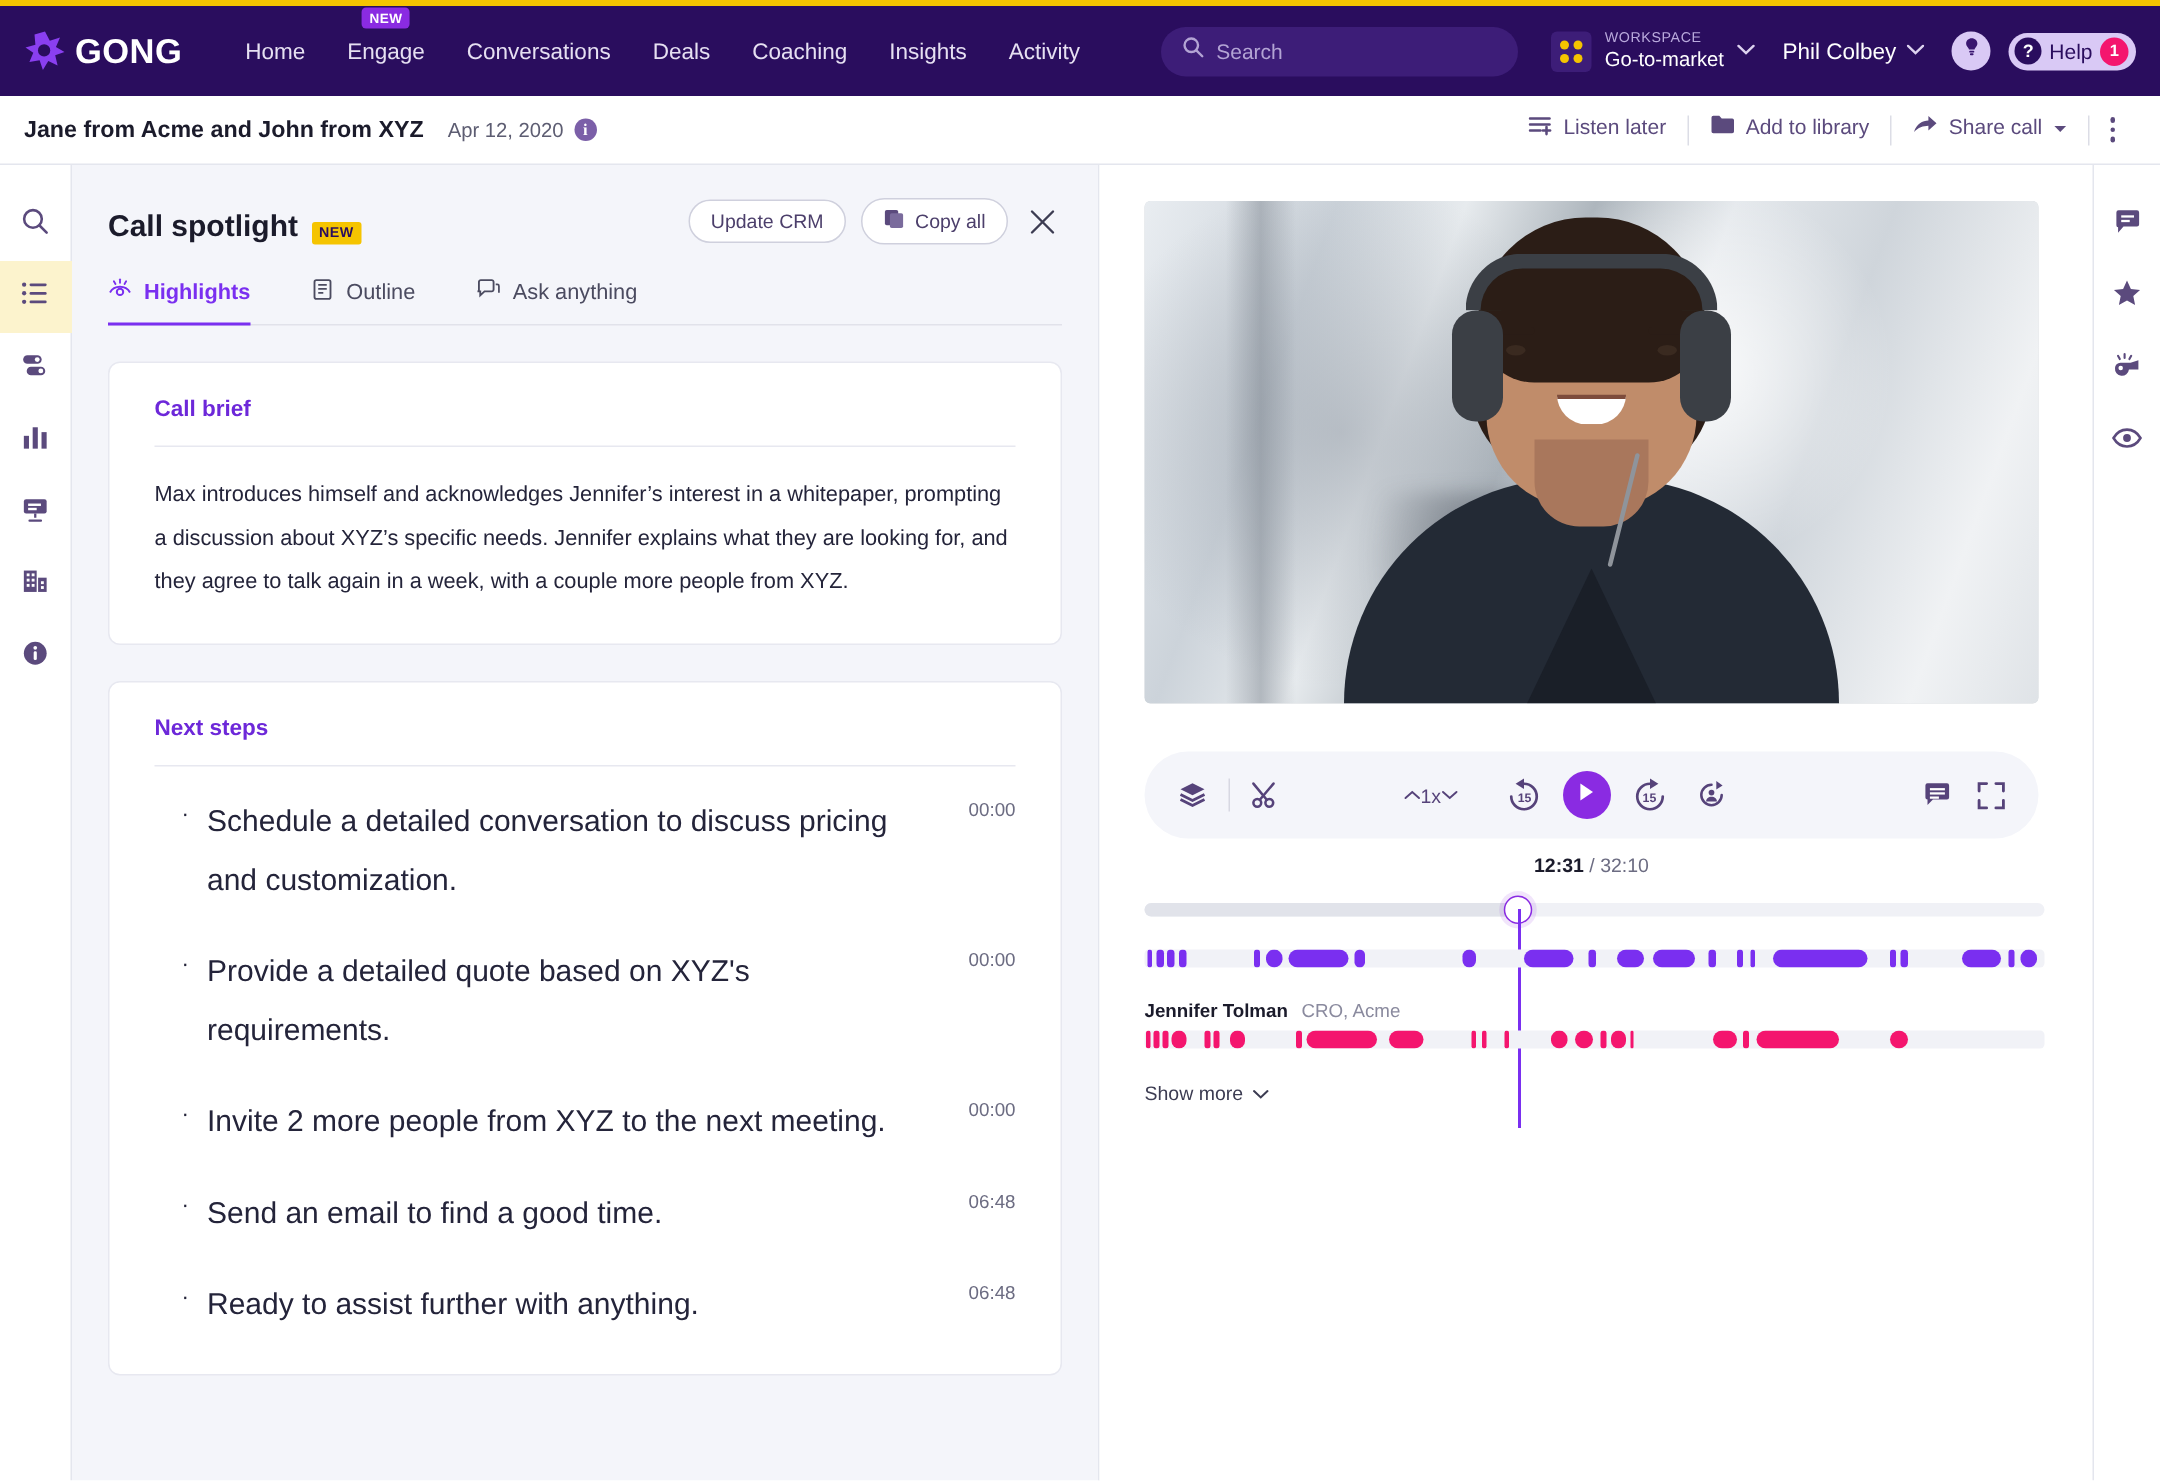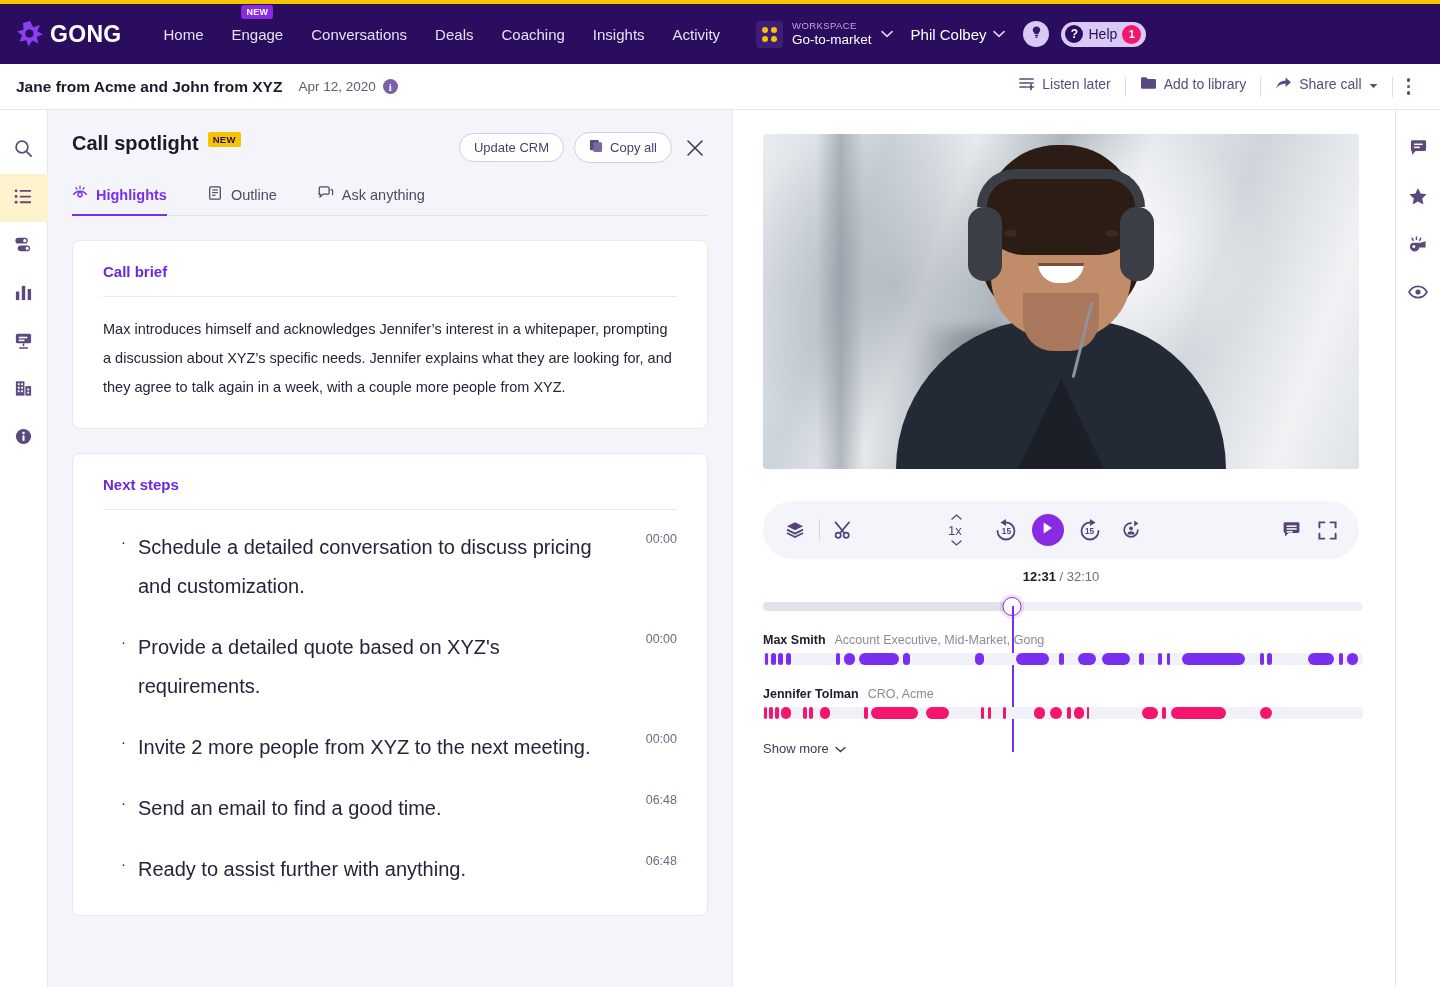--- a/index.html
+++ b/index.html
@@ -118,21 +118,21 @@
     flex-shrink: 0;
   }
   .rail-right .rail-item { width: 45px; height: 48px; }
 
   
   .panel {
     width: 685px; background: #f4f5fa; border-right: 1px solid #e4e6ee;
     flex-shrink: 0; display: flex; flex-direction: column; overflow: hidden;
   }
   .panel-head { padding: 22px 24px 0 24px; background: #f4f5fa; }
-  .panel-title-row { display: flex; align-items: flex-start; }
+  .panel-title-row { display: flex; align-items: flex-end; }
   .panel-title { font-size: 20px; font-weight: 700; color: #1b1b2b; }
   .new-chip {
     background: #f5c400; color: #2a0d5e; font-size: 9.5px; font-weight: 700;
     padding: 2px 5px; border-radius: 2px; margin-left: 9px; letter-spacing: .3px;
   }
   .head-actions { margin-left: auto; display: flex; align-items: center; gap: 10px; }
   .ghost-btn {
     border: 1px solid #cfd0dd; background: #fff; border-radius: 16px;
     padding: 6px 14px; font-size: 13px; color: #4c3f6b; cursor: pointer;
     display: flex; align-items: center; gap: 7px;
@@ -234,21 +234,21 @@
     border-top: 3px solid #7d4c3c;
   }
 
   
   .player {
     width: 596px; height: 58px; background: #f4f5fa; border-radius: 29px;
     margin-top: 32px; display: flex; align-items: center; padding: 0 22px;
   }
   .pc { display:flex; align-items:center; justify-content:center; cursor:pointer; color:#56437a; }
   .pc-sep { width:1px; height: 22px; background:#d7d8e2; margin: 0 14px; }
-  .speed { display:flex; flex-direction:column; align-items:flex-end; cursor:pointer; color:#56437a;margin-left:12px; }
+  .speed { display:flex; flex-direction:row; align-items:center; cursor:pointer; color:#56437a; }
   .speed-val { font-size: 13px; line-height: 1; margin: 2px 0; }
   .speed-ch { font-size: 9px; line-height: 1; }
   .play-btn {
     width: 32px; height: 32px; border-radius: 50%; background: #8a2be2;
     display:flex; align-items:center; justify-content:center; cursor:pointer;
   }
   .timecode { text-align: center; width: 596px; margin-top: 10px; font-size: 13px; }
   .tc-cur { color: #1b1b2b; font-weight: 700; }
   .tc-tot { color: #6c6c82; }
 
@@ -308,20 +308,29 @@
       <span>Coaching</span>
     </div>
     <div class="nav-link">
       <span>Insights</span>
     </div>
     <div class="nav-link">
       <span>Activity</span>
     </div>
   </nav>
 
+  <div class="search-box">
+    <span>
+      <svg width="15" height="15" viewBox="0 0 16 16">
+          <circle cx="6.6" cy="6.6" r="4.8" fill="none" stroke="#b3a4d4" stroke-width="1.7"></circle>
+          <line x1="10.2" y1="10.2" x2="14.4" y2="14.4" stroke="#b3a4d4" stroke-width="1.7" stroke-linecap="round"></line>
+        </svg>
+    </span>
+    <input value="" placeholder="Search" style="">
+  </div>
 
   <div class="ws-block">
     <span class="ws-grid">
         <i></i>
         <i></i>
         <i></i>
         <i></i>
       </span>
     <span class="ws-lines">
       <div class="ws-cap">WORKSPACE</div>
@@ -715,24 +724,20 @@
     </div>
 
     <div class="tl-wrap">
       <div class="scrub">
         <div class="scrub-fill" id="scrubFill" style="width: 41.5%;"></div>
         <div class="scrub-handle" id="scrubHandle" style="left: 41.5%;"></div>
       </div>
       <div class="playhead" id="playhead" style="left: 41.5%; height: 146px;"></div>
 
       <div class="spk">
-        <div class="spk-head">
-          <span class="spk-name">Max Smith</span>
-          <span class="spk-role">Account Executive, Mid-Market, Gong</span>
-        </div>
         <div class="track" id="track0">
             <span class="seg a" style="left: 0.263158%; width: 0.614035%; background: rgb(122, 47, 240);"></span>
             <span class="seg a" style="left: 1.40351%; width: 0.789474%; background: rgb(122, 47, 240);"></span>
             <span class="seg a" style="left: 2.45614%; width: 0.877193%; background: rgb(122, 47, 240);"></span>
             <span class="seg a" style="left: 3.77193%; width: 0.877193%; background: rgb(122, 47, 240);"></span>
             <span class="seg a" style="left: 12.1053%; width: 0.701754%; background: rgb(122, 47, 240);"></span>
             <span class="seg a" style="left: 13.4211%; width: 1.92982%; background: rgb(122, 47, 240);"></span>
             <span class="seg a" style="left: 15.9649%; width: 6.66667%; background: rgb(122, 47, 240);"></span>
             <span class="seg a" style="left: 23.3333%; width: 1.14035%; background: rgb(122, 47, 240);"></span>
             <span class="seg a" style="left: 35.2632%; width: 1.49123%; background: rgb(122, 47, 240);"></span>

